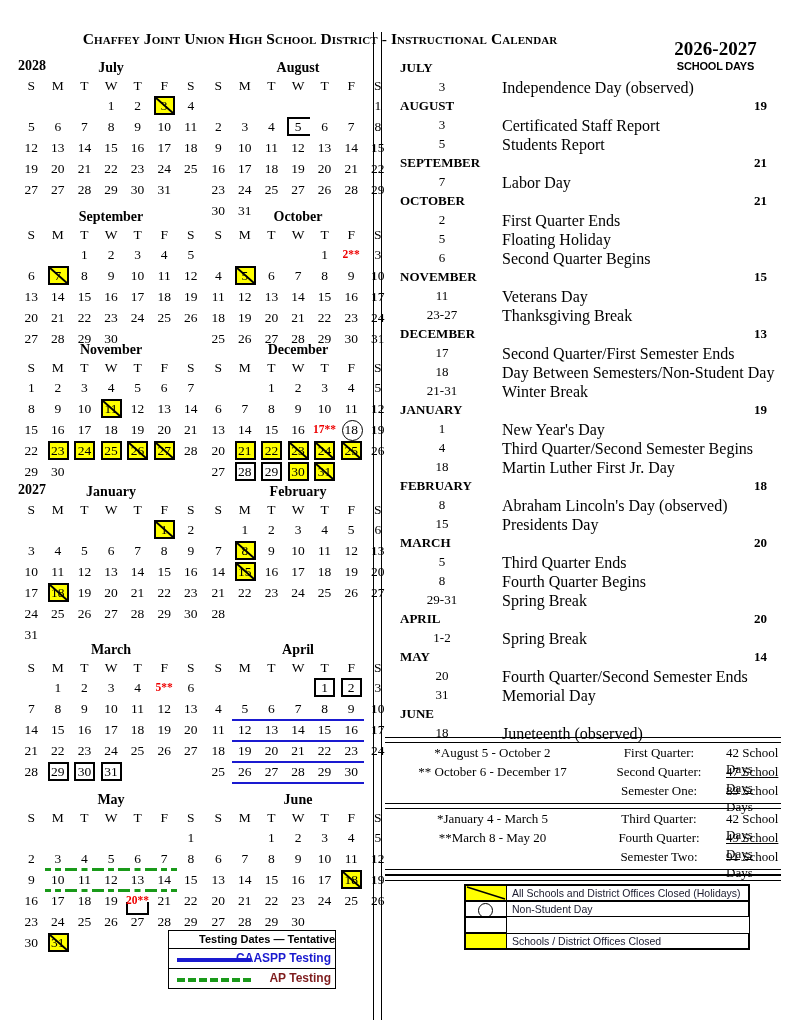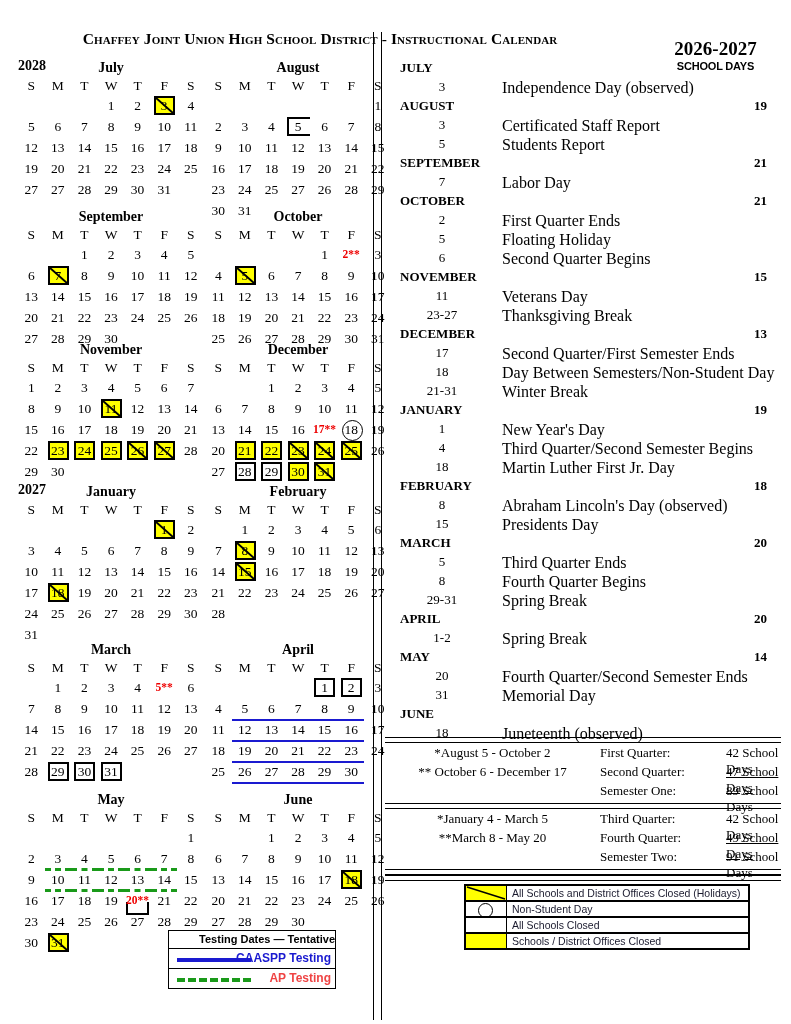--- a/index.html
+++ b/index.html
@@ -64,21 +64,21 @@
   .ev-row{position:relative;height:19px;}
   .ev-row .d{position:absolute;left:14px;width:72px;text-align:center;font-size:13px;}
   .ev-row .t{position:absolute;left:110px;font-size:16px;}
 
   
   #qsum{position:absolute;left:385px;top:737px;width:396px;}
   .dbl-rule{height:4px;border-top:1.4px solid #000;border-bottom:1.4px solid #000;margin:0;}
   .qblock{padding:2px 0 1px 0;}
   .qrow{position:relative;height:19px;}
   .qrow .lft{position:absolute;left:0;width:215px;text-align:center;font-size:13px;}
-  .qrow .lab{position:absolute;left:215px;width:118px;text-align:left;font-size:13px;}
+  .qrow .lab{position:absolute;left:215px;width:118px;text-align:center;font-size:13px;}
   .qrow .val{position:absolute;left:341px;font-size:13px;}
   .qrow .val.ul{text-decoration:underline;}
   #total-row{position:relative;height:19px;}
   #total-row .lab{position:absolute;left:215px;width:118px;text-align:right;font-size:13px;}
   #total-row .val{position:absolute;left:341px;font-size:13px;}
 
   
   #key{position:absolute;left:464px;top:884px;border:1.6px solid #000;}
   .key-row{display:flex;height:16px;}
   .key-sw{width:42px;border:1.2px solid #000;box-sizing:border-box;position:relative;background:#fff;}
@@ -92,21 +92,21 @@
   #testkey .hd{height:17px;line-height:17px;text-align:right;font-family:"Liberation Sans",sans-serif;
     font-weight:bold;font-size:11px;border-bottom:1.6px solid #000;}
   .tk-row{position:relative;height:19px;border-bottom:1.4px solid #000;}
   .tk-row:last-child{border-bottom:none;}
   .tk-row .tl{position:absolute;right:4px;top:0;line-height:19px;font-family:"Liberation Sans",sans-serif;
     font-weight:bold;font-size:12px;}
   .tk-row .ln{position:absolute;left:8px;top:9px;width:74px;}
   .ln.caaspp-l{border-bottom:4px solid #1a1ad0;}
   .ln.ap-l{border-bottom:4px dashed #1a9a1a;}
   .c-blue{color:#1a1ad0;}
-  .c-green{color:#ef4444;}
+  .c-green{color:#7f1d1d;}
 </style>
 </head>
 <body>
 
 <div id="doc-title">Chaffey Joint Union High School District - Instructional Calendar</div>
 <div id="year-range">2026-2027</div>
 <div id="school-days-hdr">SCHOOL DAYS</div>
 
 <div id="divider"></div>
 
@@ -310,21 +310,20 @@
       <div class="key-lbl">All Schools and District Offices Closed (Holidays)</div>
     </div>
     <div class="key-row">
       <div class="key-sw">
         <span class="key-circ"></span>
       </div>
       <div class="key-lbl">Non-Student Day</div>
     </div>
     <div class="key-row">
       <div class="key-sw"></div>
-      <div class="key-lbl">All Schools Closed</div>
     </div>
     <div class="key-row">
       <div class="key-sw" style="background: rgb(255, 255, 0);"></div>
       <div class="key-lbl">Schools / District Offices Closed</div>
     </div>
   </div>
 
 <div id="testkey">
   <div class="hd">Testing Dates — Tentative</div>
   <div id="testrows">

